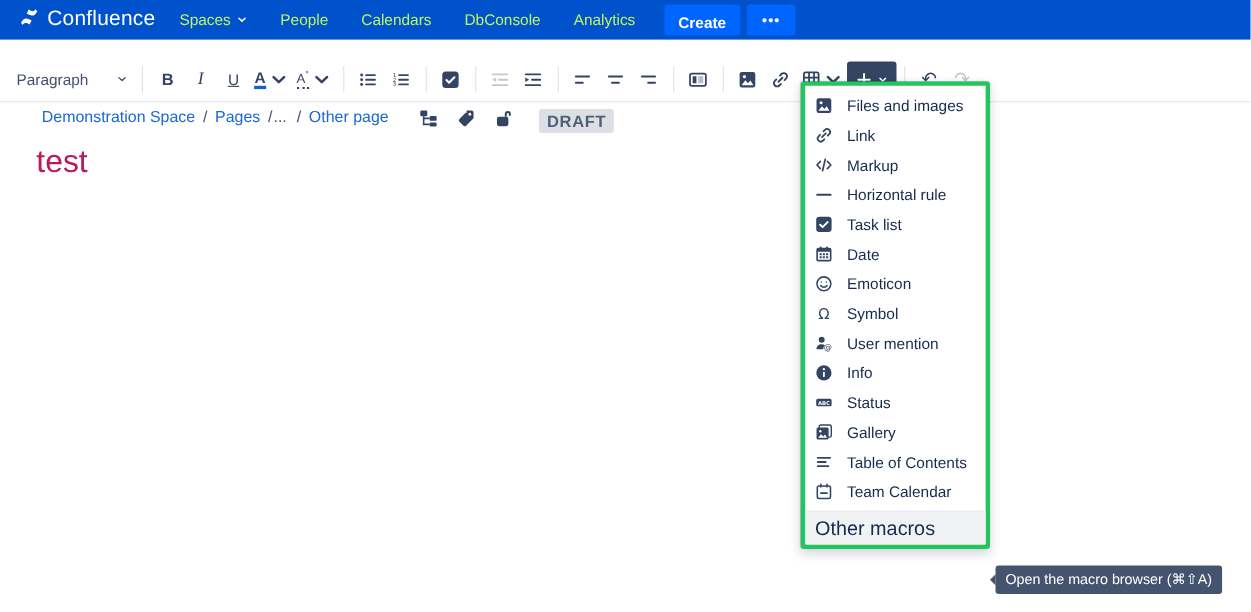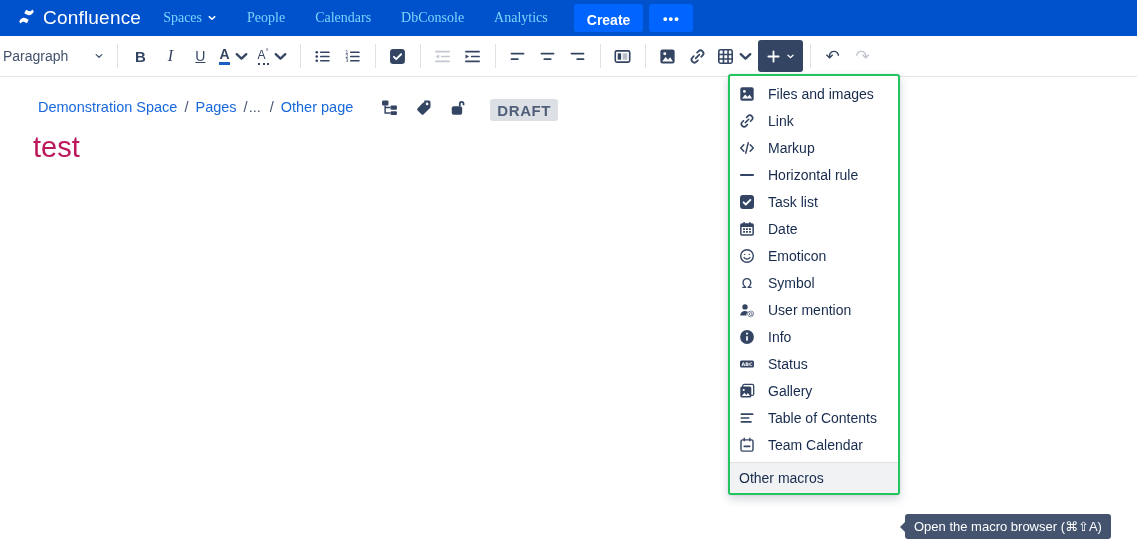--- a/index.html
+++ b/index.html
@@ -7,31 +7,31 @@
     font-family:"Liberation Sans","DejaVu Sans",sans-serif; }
   .stage { position:relative; width:1137px; height:495px; background:#fff; }
 
   
   .navbar { position:absolute; left:0; top:0; width:1137px; height:36px;
     background:#0052CC; display:flex; align-items:center; padding-left:18px; }
   .nav-logo { display:flex; align-items:center; gap:8px; color:#fff; margin-right:22px; cursor:pointer; }
   .nav-logo svg { width:17px; height:17px; }
   .nav-logo .logo-text { font-size:19px; font-weight:400; letter-spacing:.2px; }
   .nav-items { display:flex; align-items:center; gap:30px; }
-  .nav-item { color:#7dd3fc; font-size:14px; display:flex; align-items:center; gap:5px; cursor:pointer;font-family:Liberation Serif, serif; }
+  .nav-item { color:#bef264; font-size:14px; display:flex; align-items:center; gap:5px; cursor:pointer; }
   .nav-item svg { width:10px; height:10px; }
   .nav-create { margin-left:26px; background:#0065FF; color:#fff; border:none; border-radius:3px;
     font-size:14px; font-weight:700; padding:8px 13px; height:28px; cursor:pointer;
     font-family:inherit; }
   .nav-more { margin-left:6px; background:#0065FF; color:#fff; border:none; border-radius:3px;
     width:44px; height:28px; font-size:13px; letter-spacing:1px; cursor:pointer; font-weight:700; }
 
   
-  .toolbar { position:absolute; left:0; top:36px; width:1137px; height:41px; background:#fff;
-    border-bottom:1px solid #E2E4E9; display:flex; align-items:center; padding-left:1px;
+  .toolbar { position:absolute; left:0; top:52px; width:1137px; height:41px; background:#fff;
+    border-bottom:1px solid #E2E4E9; display:flex; align-items:center; padding-left:13px;
     color:#344563; }
   .tb-sep { width:1px; height:24px; background:#DFE1E6; margin:0 7px; flex:none; }
   .tb-btn { height:32px; min-width:30px; display:flex; align-items:center; justify-content:center;
     border-radius:3px; cursor:pointer; padding:0 4px; flex:none; color:#344563; }
   .tb-btn svg { width:17px; height:17px; display:block; }
   .tb-btn.disabled { color:#C2C7D0; cursor:default; }
   .tb-chevron { width:9px; height:9px; margin-left:3px; }
   .paragraph-select { display:flex; align-items:center; gap:26px; padding:0 6px 0 2px;
     color:#42526E; font-size:14px; cursor:pointer; }
   .paragraph-select svg { width:10px; height:10px; }
@@ -57,29 +57,29 @@
   .crumb-icons .ic svg { width:17px; height:17px; display:block; }
   .draft-badge { margin-left:24px; background:#DCDFE4; color:#505F79; font-size:15px; font-weight:700;
     letter-spacing:.6px; border-radius:3px; padding:3px 7px 2px; }
 
   
   .page-title { position:absolute; left:33px; top:131px; font-size:29px; color:#be185d;
     font-weight:400; }
 
   
   .insert-menu { position:absolute; left:728px; top:74px; width:172px; background:#fff;
-    border:2px solid #22c55e; border-radius:3px;
+    border:4px solid #22c55e; border-radius:3px;
     box-shadow:0 4px 10px rgba(9,30,66,.18), 0 0 1px rgba(9,30,66,.25); z-index:20;
     padding-top:4px; }
   .menu-item { height:27px; display:flex; align-items:center; gap:13px; padding:0 10px 0 9px;
     font-size:14px; color:#172B4D; cursor:pointer; white-space:nowrap; }
   .menu-item .mi-icon { width:16px; height:16px; flex:none; color:#344563; }
   .menu-item .mi-icon svg { width:16px; height:16px; display:block; }
   .menu-footer { margin-top:4px; border-top:1px solid #DFE1E6; background:#F1F2F4;
-    height:31px; display:flex; align-items:center; padding:0 9px; font-size:14px;
+    height:31px; display:flex; align-items:center; padding:0 9px; font-size:18px;
     color:#172B4D; cursor:pointer; border-radius:0 0 3px 3px; }
 
   
   .macro-tooltip { position:absolute; left:905px; top:490px; background:#44546F; color:#fff;
     font-size:13px; border-radius:3px; padding:5px 9px; white-space:nowrap; z-index:30;margin-top:24px; }
   .macro-tooltip .arrow { position:absolute; left:-5px; top:50%; margin-top:-5px; width:0; height:0;
     border-top:5px solid transparent; border-bottom:5px solid transparent;
     border-right:5px solid #44546F; }
 </style>
 </head>

